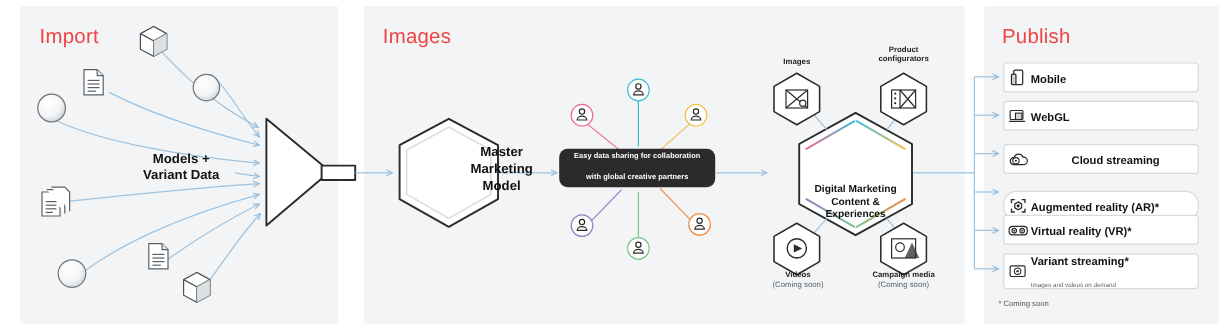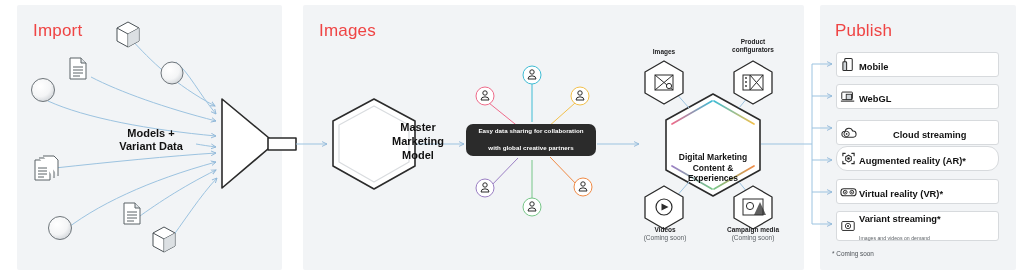--- a/index.html
+++ b/index.html
@@ -62,21 +62,21 @@
   .pub-item{
     position:absolute;left:836px;width:163px;height:25px;
     background:#ffffff;border:1px solid #d7dadd;border-radius:3px;
     display:flex;align-items:center;box-sizing:border-box;
   }
   .pub-item .pic{width:22px;height:25px;flex:0 0 22px;display:flex;align-items:center;justify-content:center;}
   .pub-item .txt{display:block;}
   .pub-item .t1{font-size:9.3px;font-weight:bold;color:#111;line-height:11px;white-space:nowrap;}
   .pub-item .t2{font-size:5.2px;font-weight:normal;color:#60656a;line-height:7px;white-space:nowrap;}
   #pub-0{top:52px;} #pub-1{top:84px;} #pub-2{top:120px;gap:34px;}
-  #pub-3{top:146px;border-radius:11px;} #pub-4{top:179px;} #pub-5{top:211px;height:30px;}
+  #pub-3{top:159px;border-radius:11px;} #pub-4{top:179px;} #pub-5{top:211px;height:30px;}
 
   #footnote{
     position:absolute;left:832px;top:250px;font-size:6.4px;color:#4e5358;white-space:nowrap;
   }
 </style>
 </head>
 <body>
 
 <div id="stage">
 

